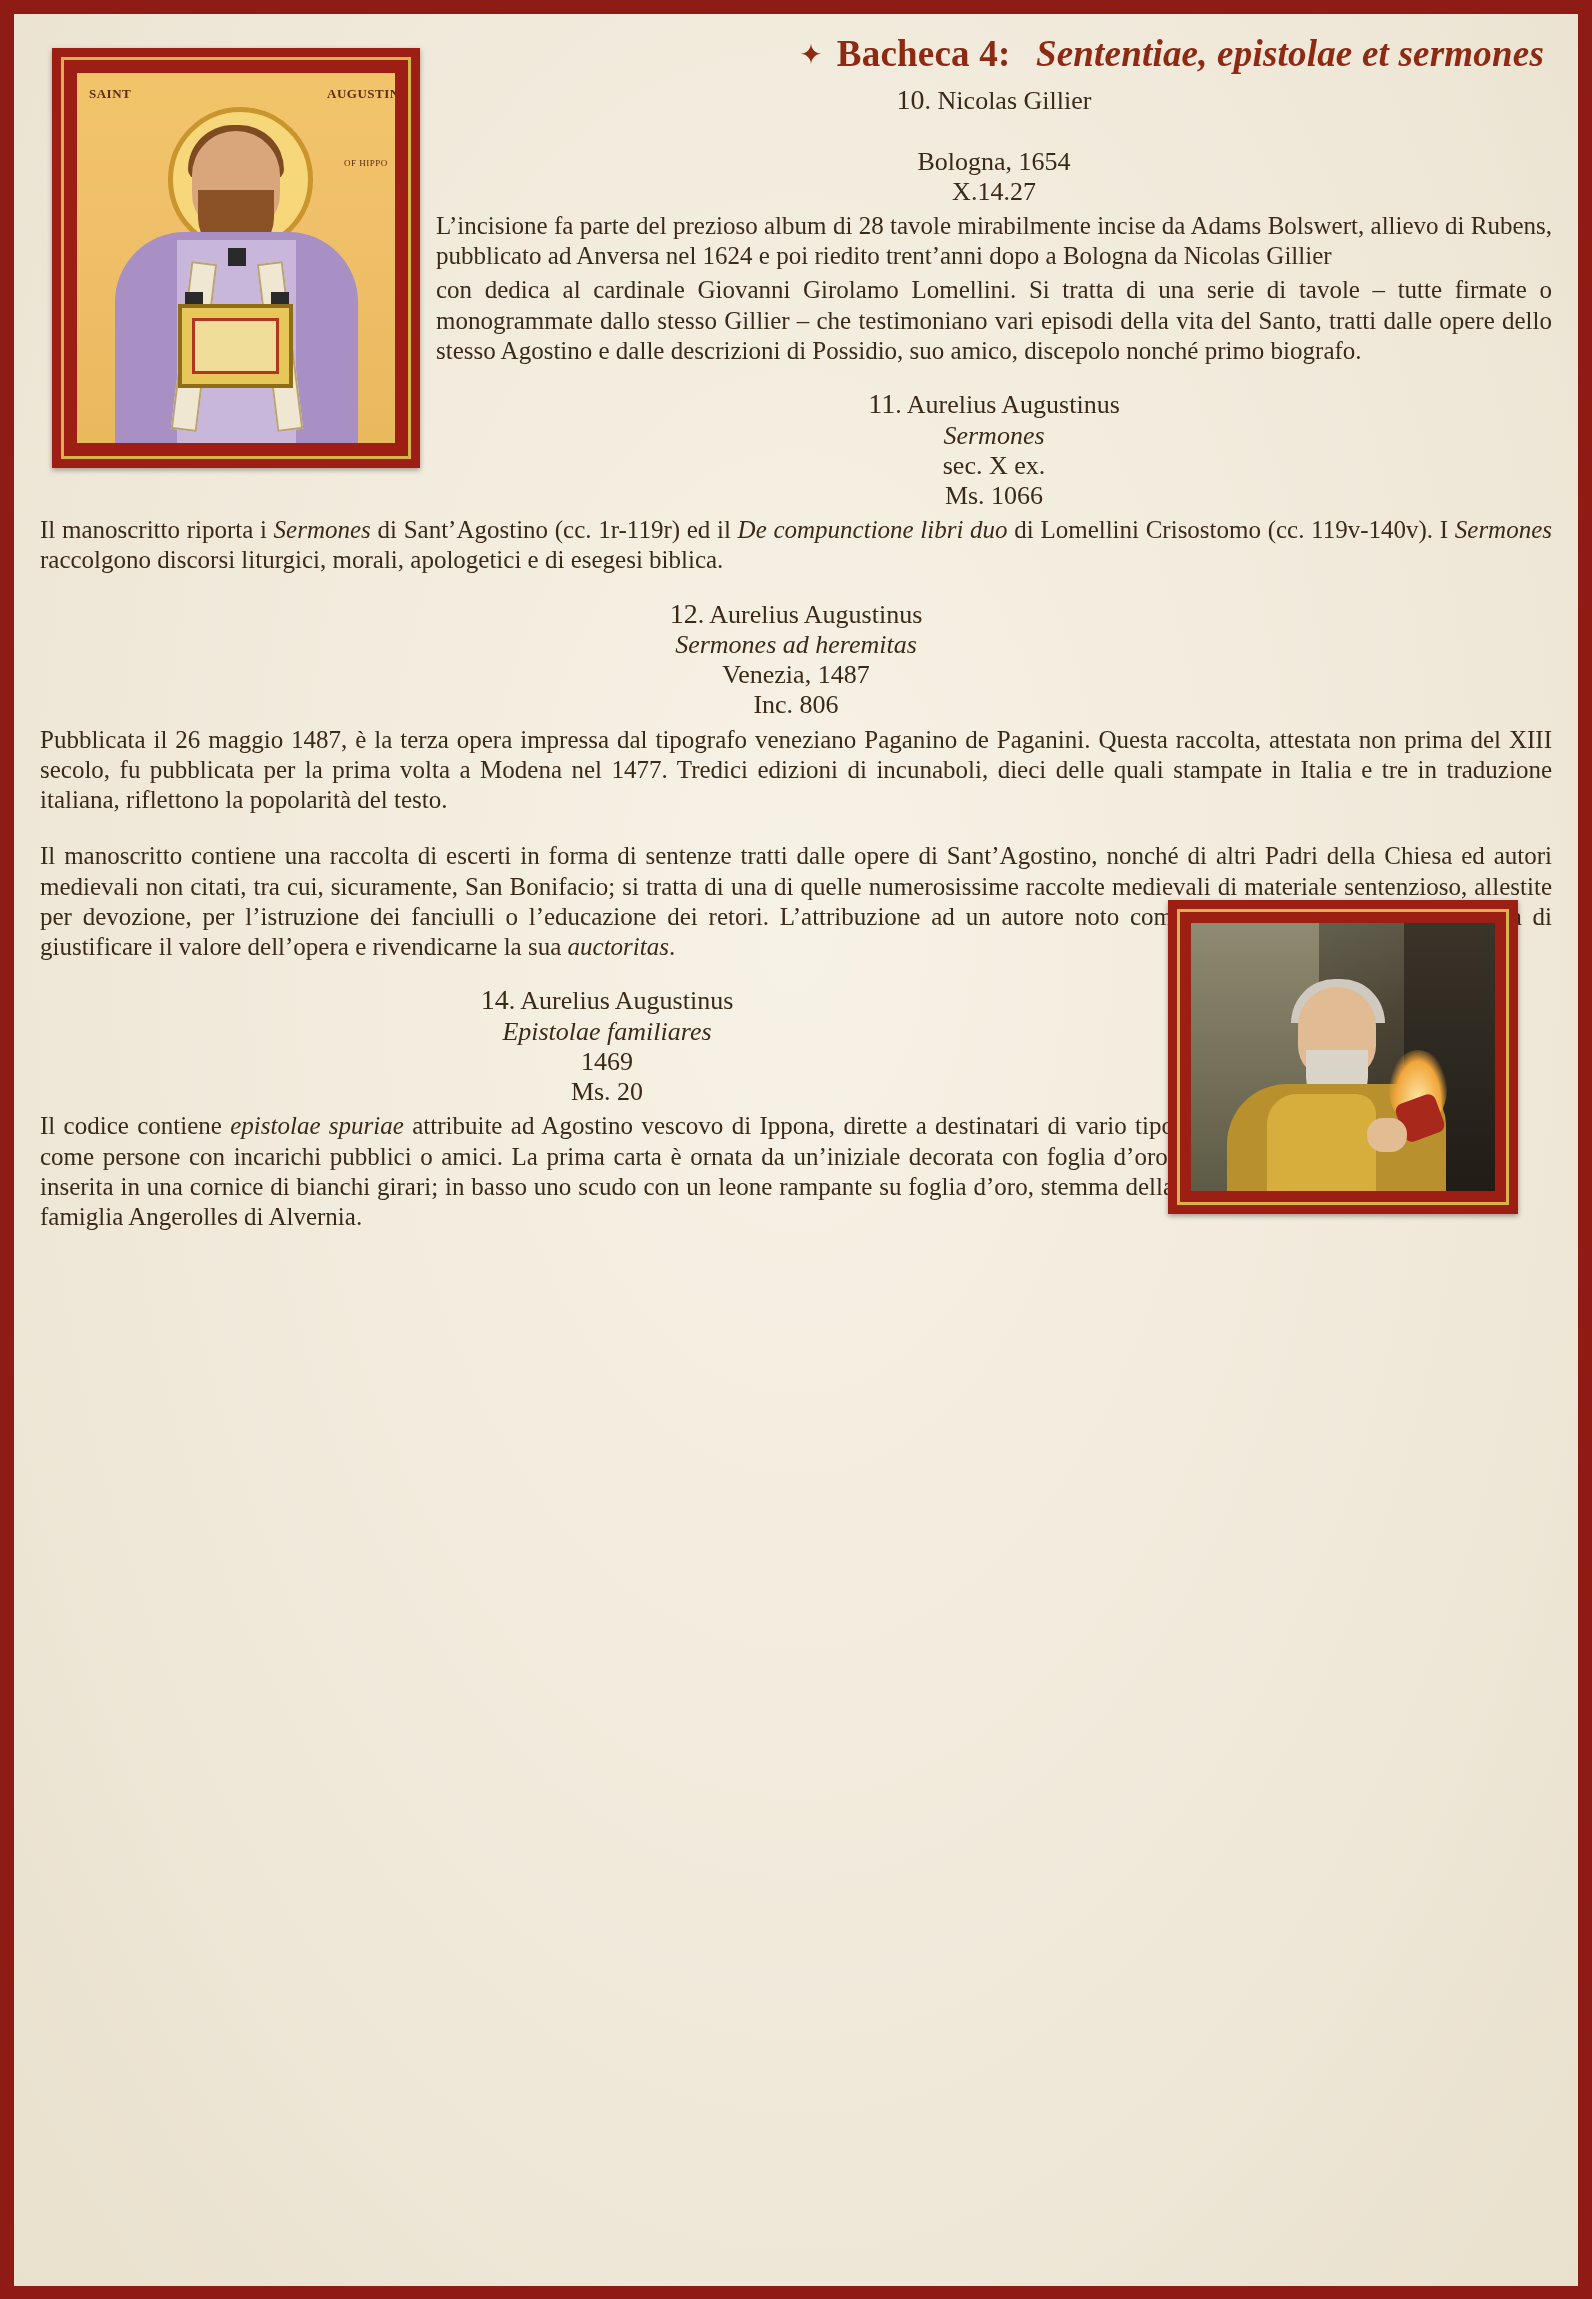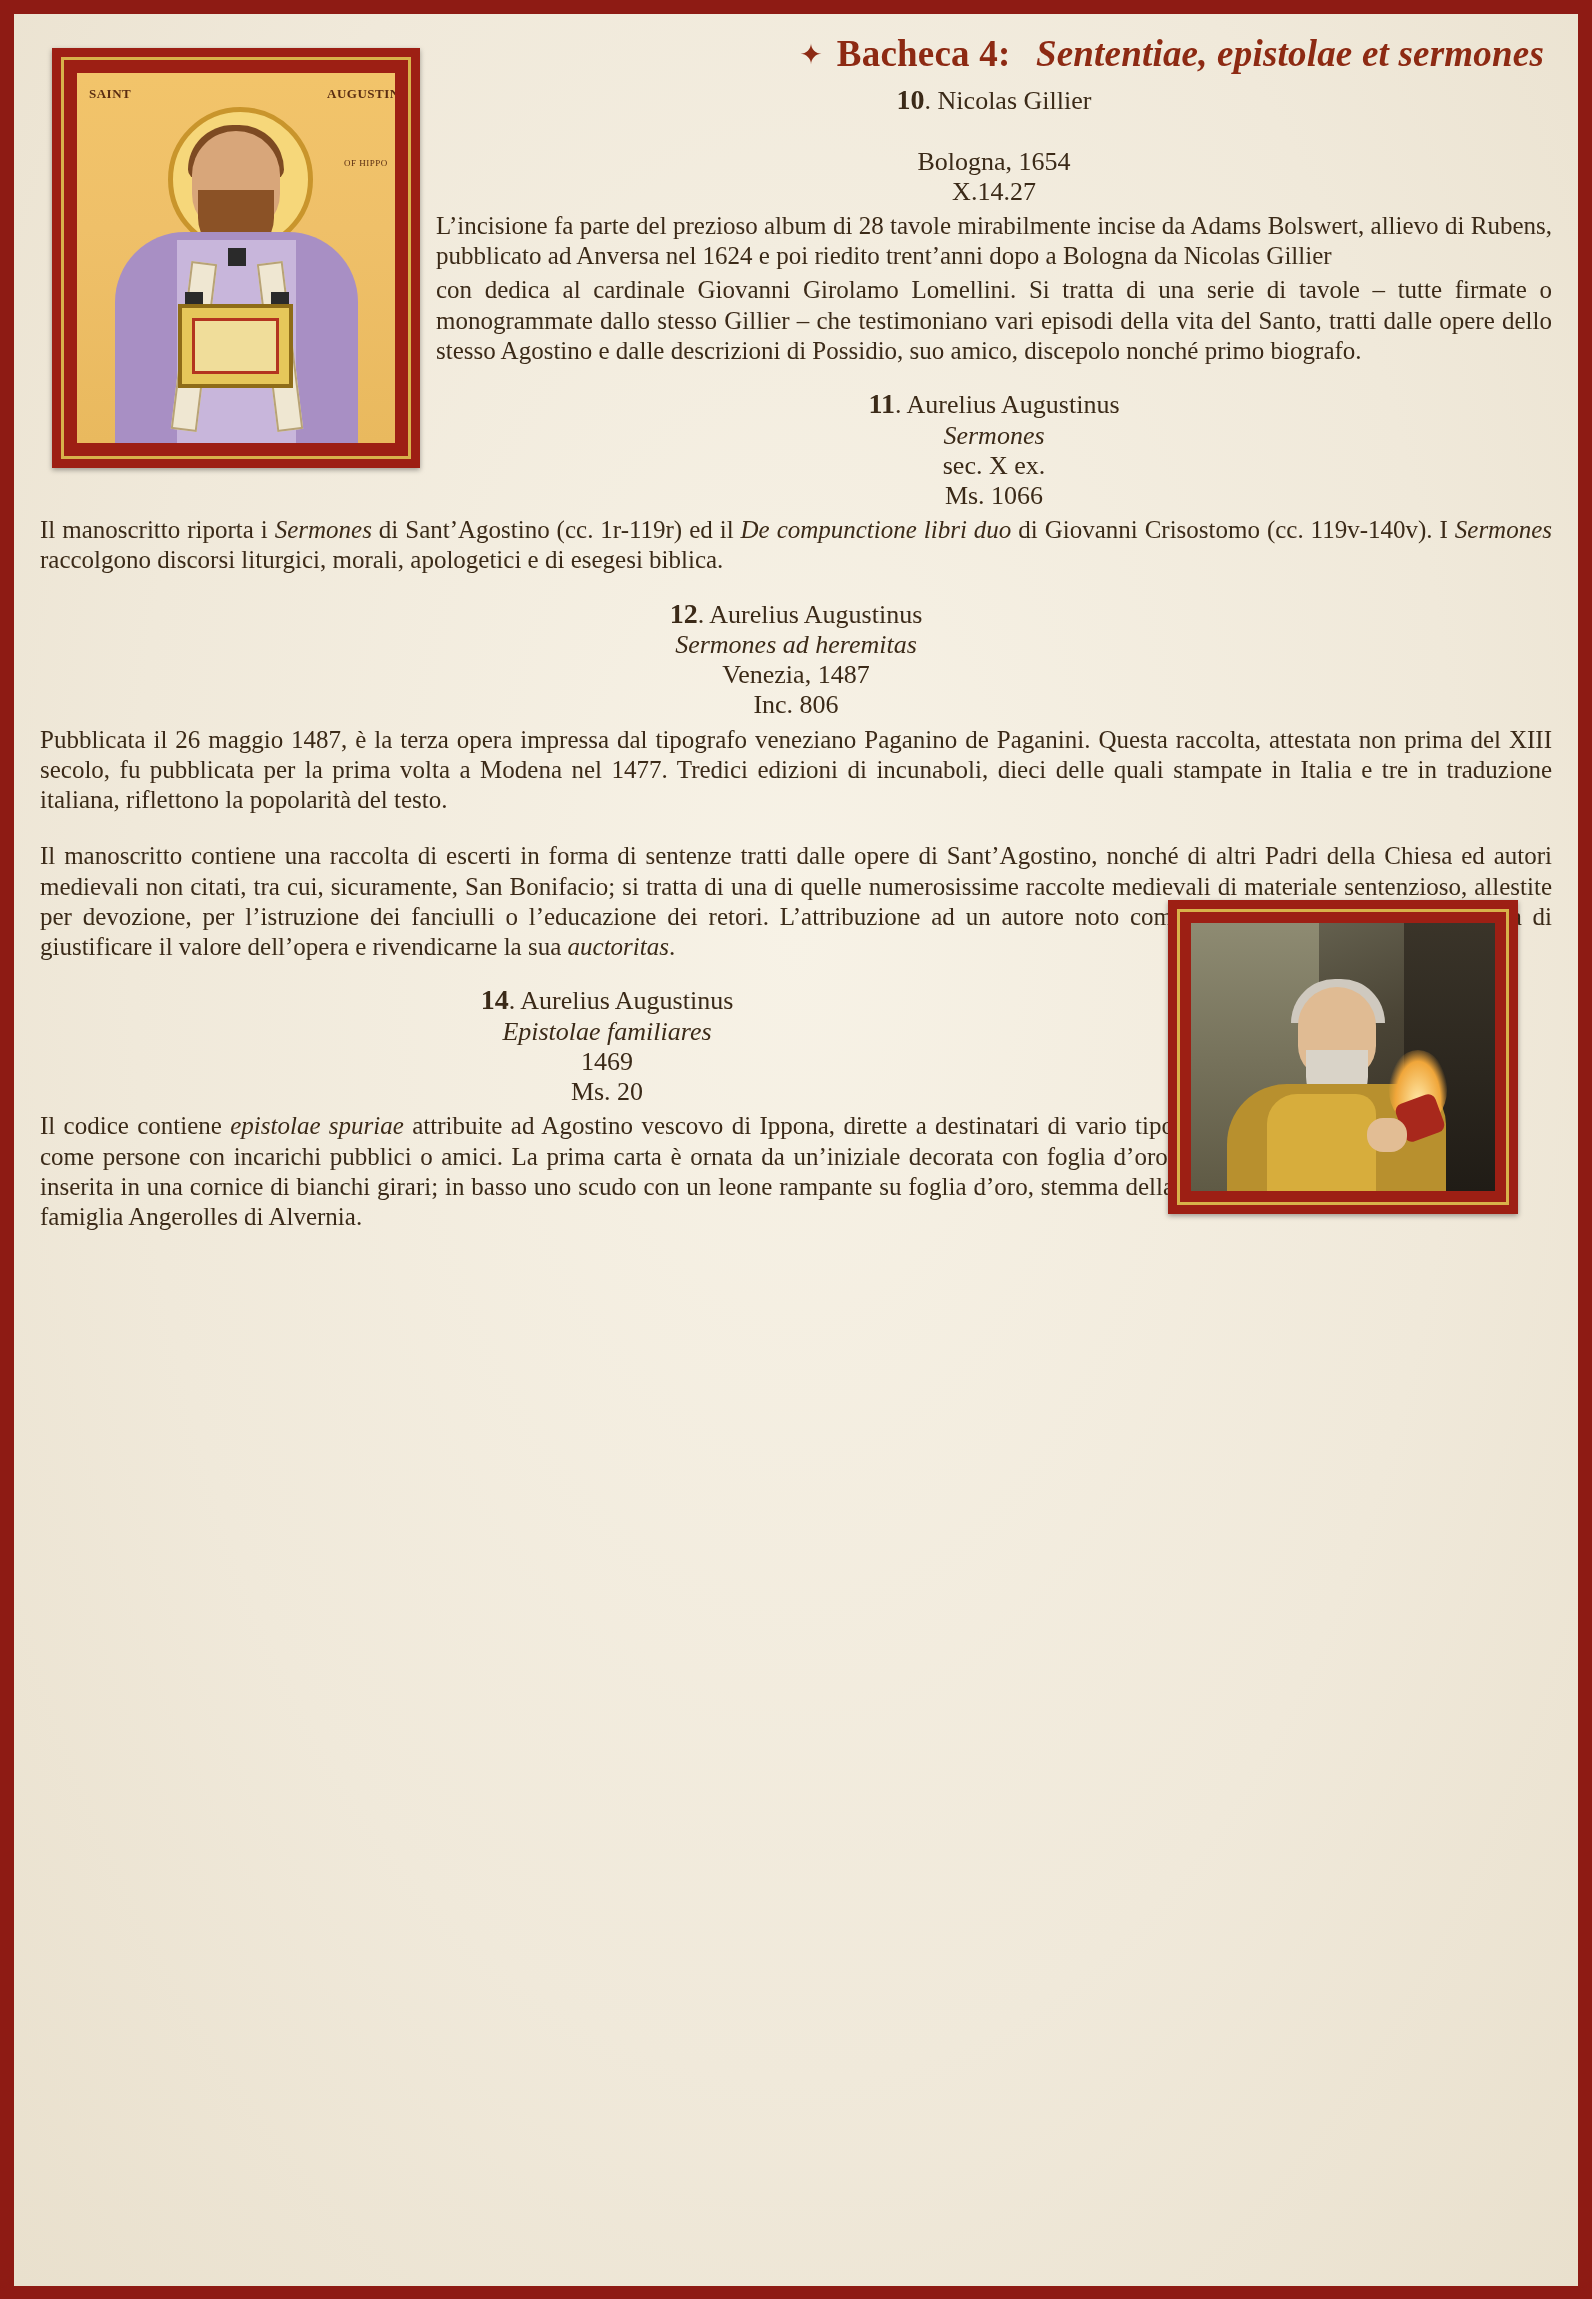--- a/index.html
+++ b/index.html
@@ -307,21 +307,21 @@
     margin-top: 6px;
   }
   .entry { margin-bottom: 2px; }
   .entry-head {
     text-align: center;
     color: #3b2a18;
     font-size: 26px;
     line-height: 1.16;
   }
   .entry-head .num {
-    font-weight: bold;
+    font-weight: normal;
     font-size: 28px;
   }
   .entry-head .title-ital {
     font-style: italic;
   }
   .entry-body {
     color: #3b2a18;
     font-size: 25px;
     line-height: 1.21;
     text-align: justify;
@@ -395,21 +395,21 @@
 
     <div class="sp-mid"></div>
 
     <div class="entry">
       <div class="entry-head">
         <span class="num">11</span><span>. Aurelius Augustinus</span><br>
         <span class="title-ital">Sermones</span><br>
         <span>sec. X ex.</span><br>
         <span>Ms. 1066</span>
       </div>
-      <div class="entry-body"><span>Il manoscritto riporta i </span><i>Sermones</i><span> di Sant’Agostino (cc. 1r-119r) ed il </span><i>De compunctione libri duo</i><span> di Giovanni Crisostomo (cc. 119v-140v). I </span><i>Sermones</i><span> raccolgono discorsi liturgici, morali, apologetici e di esegesi biblica.</span></div>
+      <div class="entry-body"><span>Il manoscritto riporta i </span><i>Sermones</i><span> di Sant’Agostino (cc. 1r-119r) ed il </span><i>De compunctione libri duo</i><span> di Lomellini Crisostomo (cc. 119v-140v). I </span><i>Sermones</i><span> raccolgono discorsi liturgici, morali, apologetici e di esegesi biblica.</span></div>
     </div>
 
     <div class="sp-mid"></div>
 
     <div class="entry">
       <div class="entry-head">
         <span class="num">12</span><span>. Aurelius Augustinus</span><br>
         <span class="title-ital">Sermones ad heremitas</span><br>
         <span>Venezia, 1487</span><br>
         <span>Inc. 806</span>

